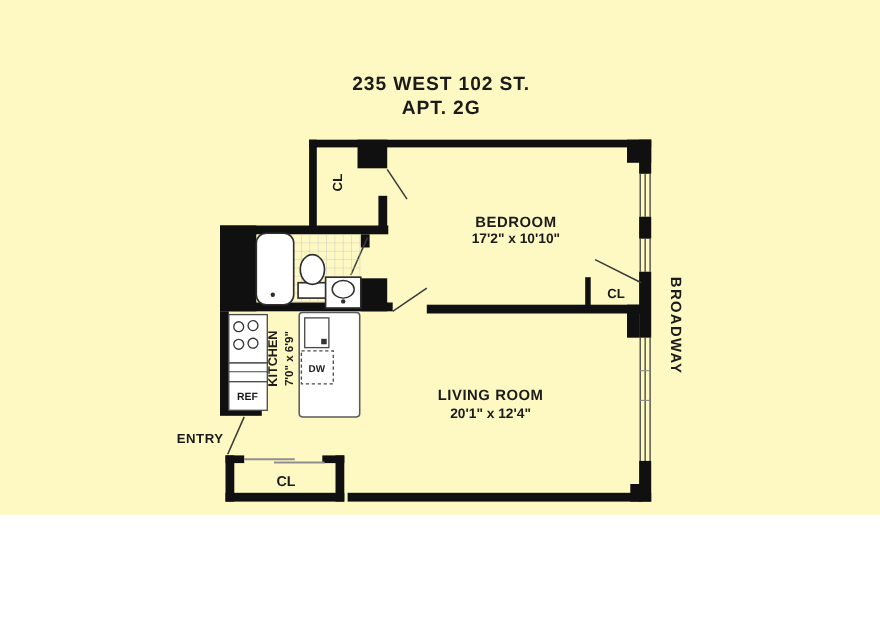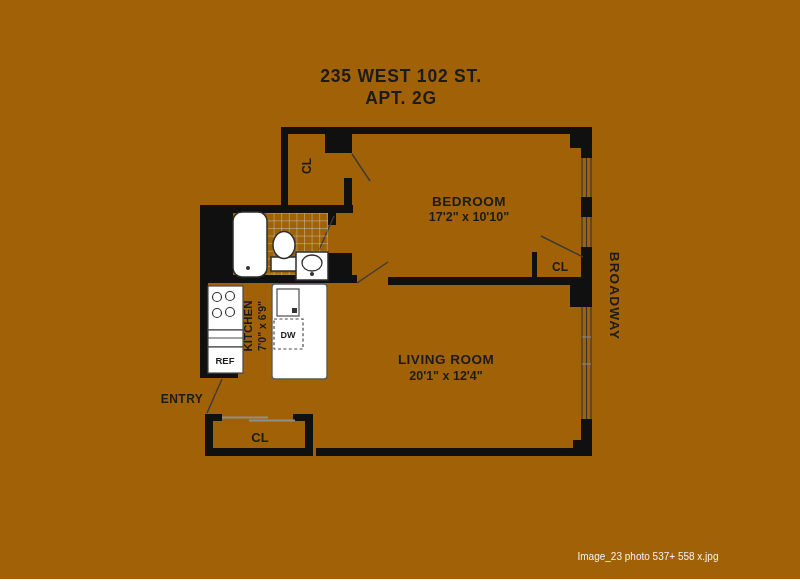--- a/index.html
+++ b/index.html
@@ -1,16 +1,16 @@
 <!DOCTYPE html>
 <html><head>
 <meta charset="utf-8">
 <style>
   html,body{margin:0;padding:0;background:#ffffff;}
-  #canvas{position:relative;width:800px;height:579px;background:#a16207;overflow:hidden;
+  #canvas{position:relative;width:800px;height:468px;background:#fef9c3;overflow:hidden;
           font-family:"Liberation Sans",sans-serif;text-align:right;}
   svg text{font-family:"Liberation Sans",sans-serif;font-weight:bold;fill:#1b1b1b;}
   svg .dim{font-weight:bold;}
   svg .wall{fill:#101010;}
   svg .fixture{fill:#ffffff;stroke:#2e2e2e;stroke-width:1.5;}
   svg .thin{fill:#ffffff;stroke:#4a4a4a;stroke-width:1.2;}
   svg .leaf{stroke:#3a3a3a;stroke-width:1.4;fill:none;}
   svg .winline{stroke:#333333;stroke-width:1.1;}
   svg .tick{stroke:#8a8a8a;stroke-width:1;}
   svg .slide{stroke:#8f8f8f;stroke-width:1.8;}

